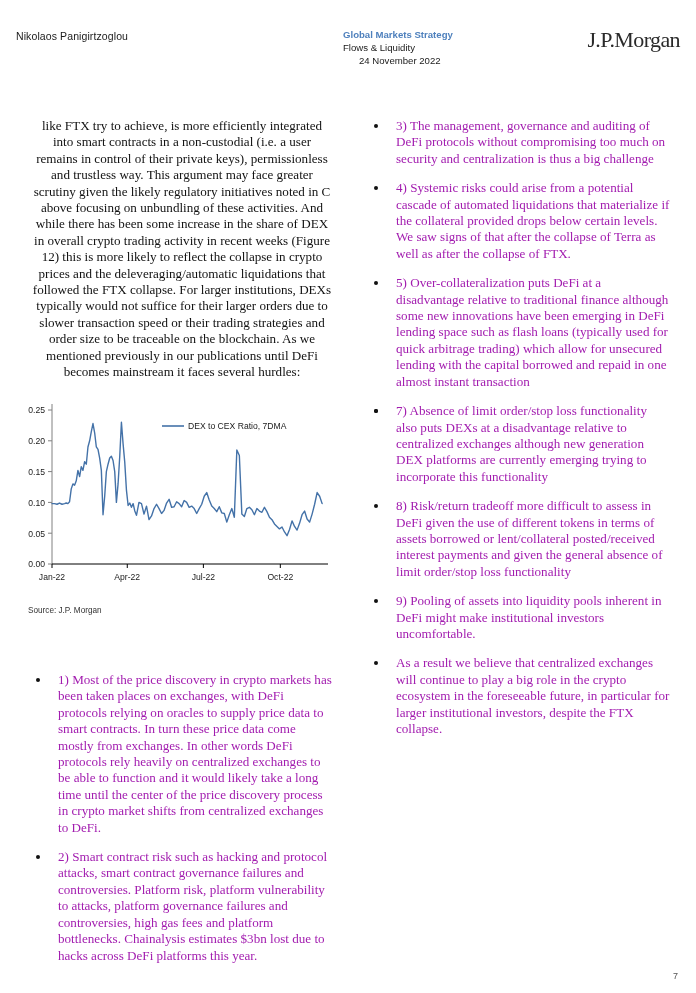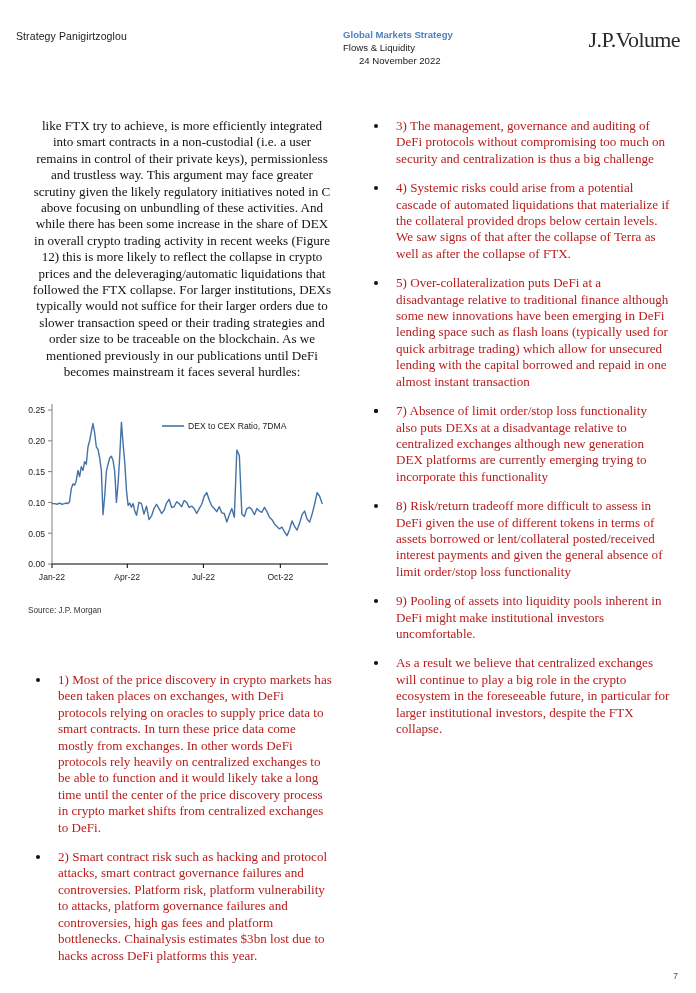--- a/index.html
+++ b/index.html
@@ -83,21 +83,21 @@
     margin: 0;
     padding: 0;
   }
   ul.bullets li {
     position: relative;
     padding-left: 26px;
     font-family: "Liberation Serif", serif;
     font-size: 13.1px;
     line-height: 16.4px;
     margin-bottom: 13px;
-    color: #b91c1c;
+    color: #a21caf;
   }
   ul.bullets li .bullet-dot {
     position: absolute;
     left: 4px;
     top: 6px;
     width: 4px;
     height: 4px;
     background: #111;
     border-radius: 50%;
   }
@@ -138,27 +138,27 @@
     bottom: 12px;
     font-family: "Liberation Sans", sans-serif;
     font-size: 9px;
     color: #555;
   }
 </style>
 </head>
 <body>
 
 <div class="page-header">
-  <div class="hdr-author">Strategy Panigirtzoglou</div>
+  <div class="hdr-author">Nikolaos Panigirtzoglou</div>
   <div class="hdr-center">
     <span class="hdr-strategy">Global Markets Strategy</span>
     <span class="hdr-sub">Flows &amp; Liquidity</span>
     <span class="hdr-date">24 November 2022</span>
   </div>
-  <div class="hdr-logo">J.P.Volume</div>
+  <div class="hdr-logo">J.P.Morgan</div>
 </div>
 
 <div class="col col-left">
   <p class="body-para">like FTX try to achieve, is more efficiently integrated into smart contracts in a non-custodial (i.e. a user remains in control of their private keys), permissionless and trustless way. This argument may face greater scrutiny given the likely regulatory initiatives noted in C above focusing on unbundling of these activities. And while there has been some increase in the share of  DEX in overall crypto trading activity in recent weeks (Figure 12) this is more likely to reflect the collapse in crypto prices and the deleveraging/automatic liquidations that followed the FTX collapse. For larger institutions, DEXs typically would not suffice for their larger orders due to slower transaction speed or their trading strategies and order size to be  traceable on the blockchain. As we mentioned previously in our publications until DeFi becomes mainstream it faces several hurdles:</p>
 </div>
 
 <div class="figure-block">
   <div class="chart-wrap">
     <svg class="chart-svg" id="chart-svg" width="320" height="205" viewBox="0 0 320 205">
         <line x1="38" y1="8" x2="38" y2="168" stroke="#808080" stroke-width="1"></line>

